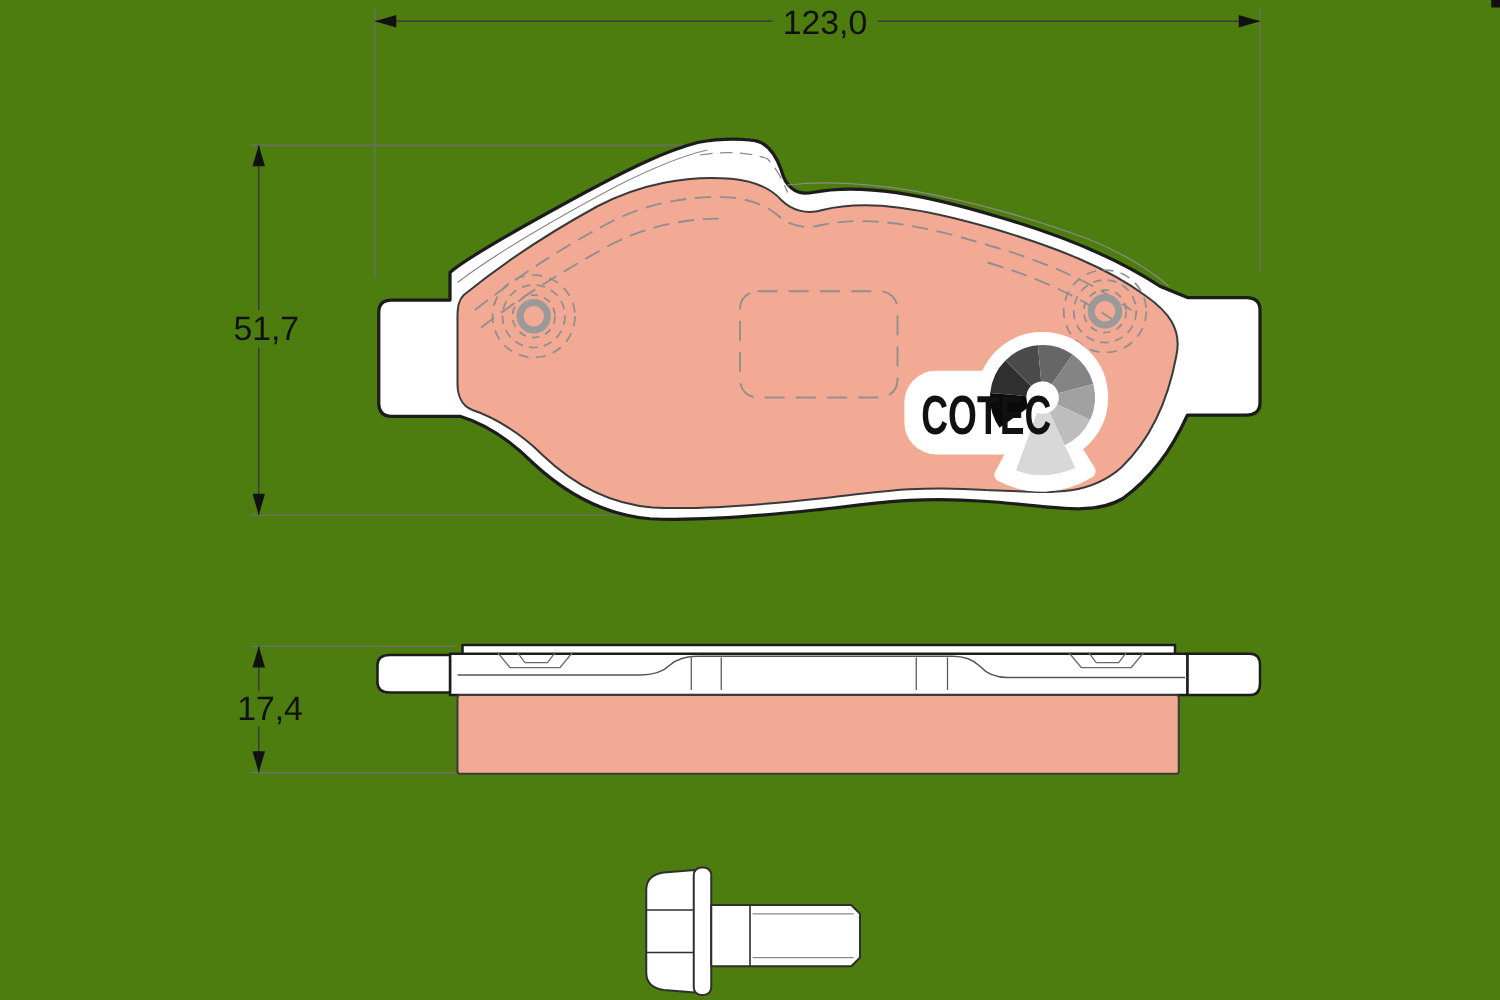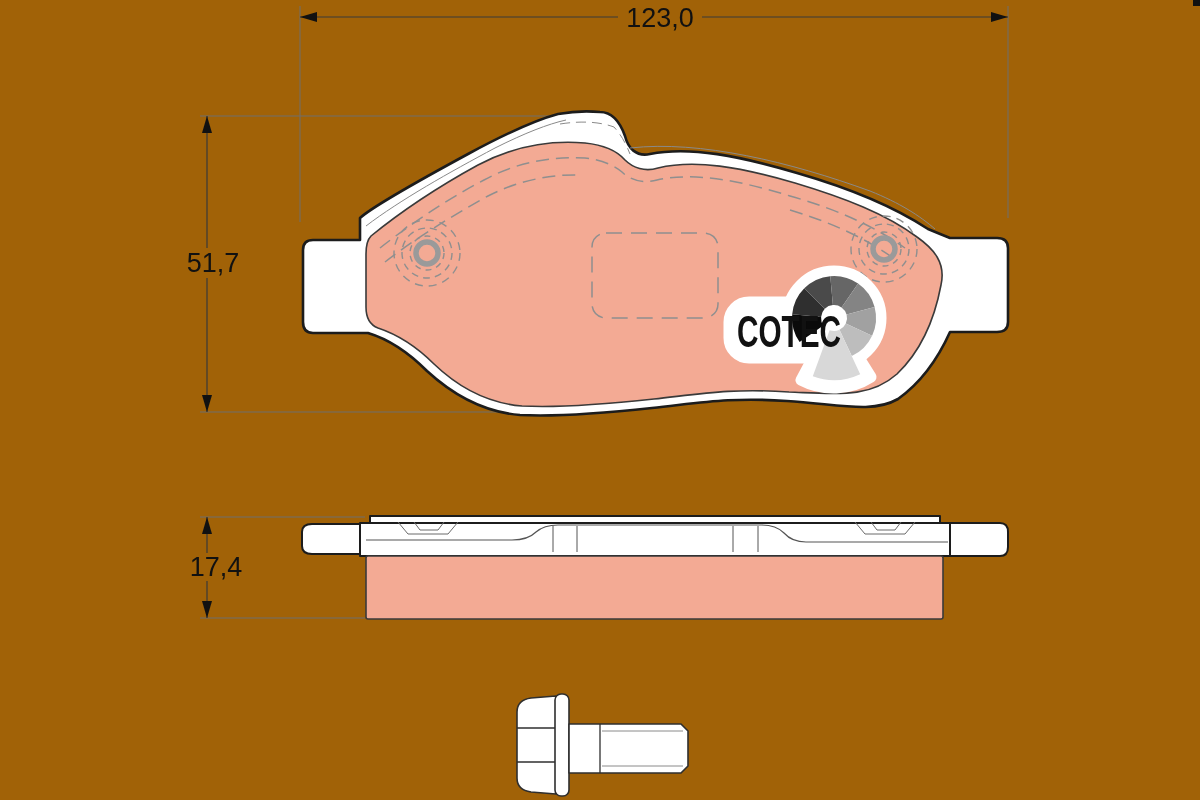--- a/index.html
+++ b/index.html
@@ -1,16 +1,16 @@
 <!DOCTYPE html>
 <html><head>
 <meta charset="utf-8">
 <style>
   html,body{margin:0;padding:0;background:#fff;}
-  #stage{position:relative;width:1200px;height:800px;background:#a16207;overflow:hidden;
+  #stage{position:relative;width:1200px;height:800px;background:#4d7c0f;overflow:hidden;
          font-family:"Liberation Sans", sans-serif;}
   svg{display:block;}
   .dimline{stroke:#3a3a3a;stroke-width:1.2;fill:none;}
   .extline{stroke:#6f6f6f;stroke-width:1;fill:none;}
   .arrow{fill:#111;stroke:none;}
   .dimtext{font-family:"Liberation Sans", sans-serif;font-size:27px;fill:#111;}
   .plate{fill:#ffffff;stroke:#1c1c1c;stroke-width:2.6;stroke-linejoin:round;}
   .bevel{fill:none;stroke:#8a8a8a;stroke-width:1;}
   .friction{stroke:#3a3a3a;stroke-width:1.6;stroke-linejoin:round;}
   .dashdetail{fill:none;stroke:#8f8f8f;stroke-width:1.5;}

